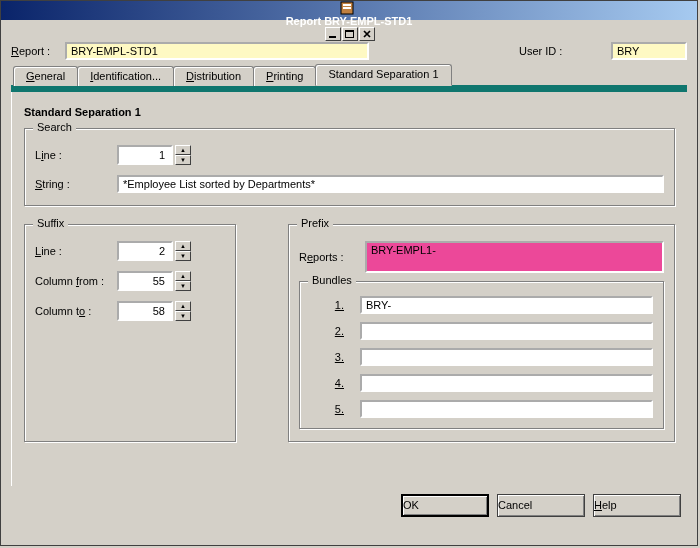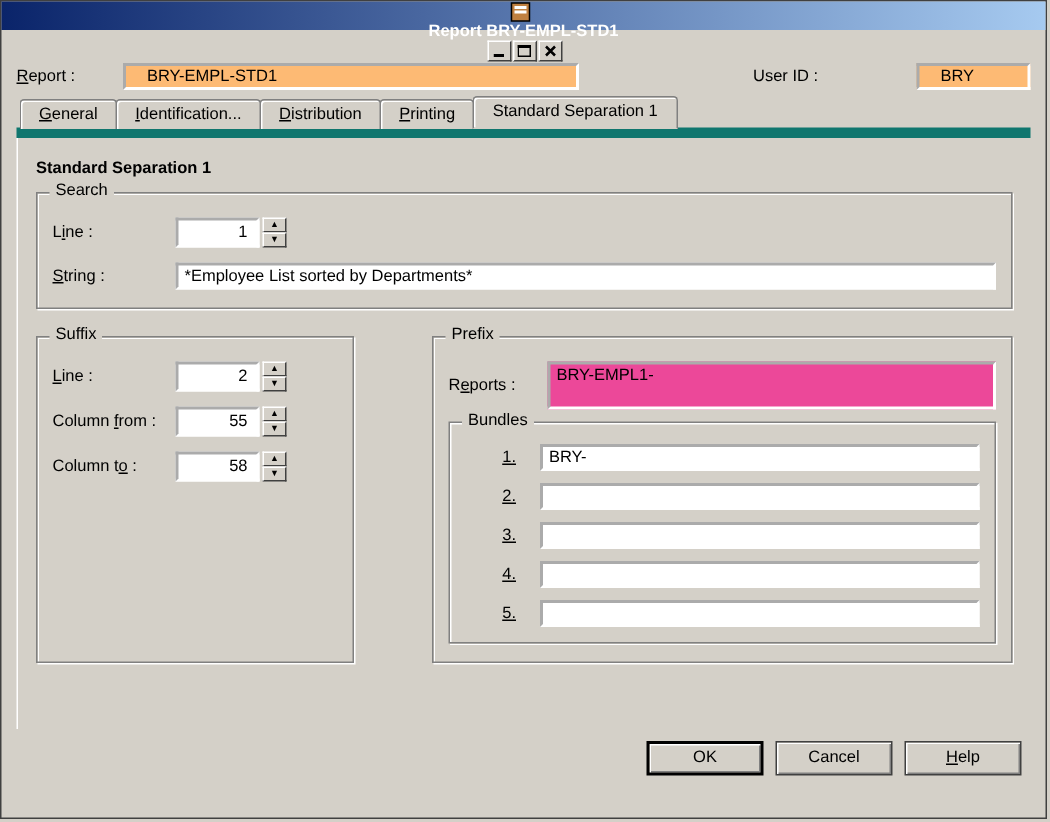--- a/index.html
+++ b/index.html
@@ -53,39 +53,39 @@
 
   .client {
     flex:1;
     padding: 8px 10px 6px 10px;
     display:flex;
     flex-direction:column;
   }
   .formrow { display:flex; align-items:center; }
   .lbl { }
   .input {
-    background:#fdba74;
+    background:#fef9c3;
     border:1px solid #808080;
     border-top-color:#404040;
     border-left-color:#404040;
     border-right-color:#fff;
     border-bottom-color:#fff;
     box-shadow: inset 1px 1px 0 #808080;
     height: 18px;
-    padding: 1px 14px;
+    padding: 1px 4px;
     font-family: inherit;
     font-size: 11px;
   }
   .input.sunken {
     border: 2px inset #fff;
     box-shadow:none;
   }
 
   
-  .toprow { margin: 14px 0 10px 0; gap: 17px; }
+  .toprow { margin: 14px 0 10px 0; }
   .toprow .lbl-report { width: 54px; }
   .toprow .report-input { width: 304px; }
   .toprow .spacer { flex:1; }
   .toprow .lbl-user { width: 92px; }
   .toprow .user-input { width: 76px; }
 
   
   .tabbar {
     display:flex;
     align-items:flex-end;
@@ -202,28 +202,28 @@
   .brow .blbl .ul{ text-decoration:underline;}
   .binput { flex:1; height:18px; border:2px inset #fff; background:#fff; padding:1px 4px;}
 
   .btnbar {
     display:flex;
     justify-content:flex-end;
     gap:8px;
     padding: 8px 6px 6px 0;
   }
   .btn {
-    width: 78px;
+    width: 88px;
     height: 23px;
     border:1px solid #404040;
     background:#d4d0c8;
     box-shadow: inset 1px 1px 0 #fff, inset -1px -1px 0 #808080;
     font-family:inherit;
     font-size:11px;
-    text-align:center;
+    text-align:left;
     cursor:default;
     padding-top:4px;
   }
   .btn.default {
     border:2px solid #000;
     box-shadow: inset 1px 1px 0 #fff, inset -1px -1px 0 #808080;
     padding-top:3px;
   }
   .und { text-decoration:underline; }
 

